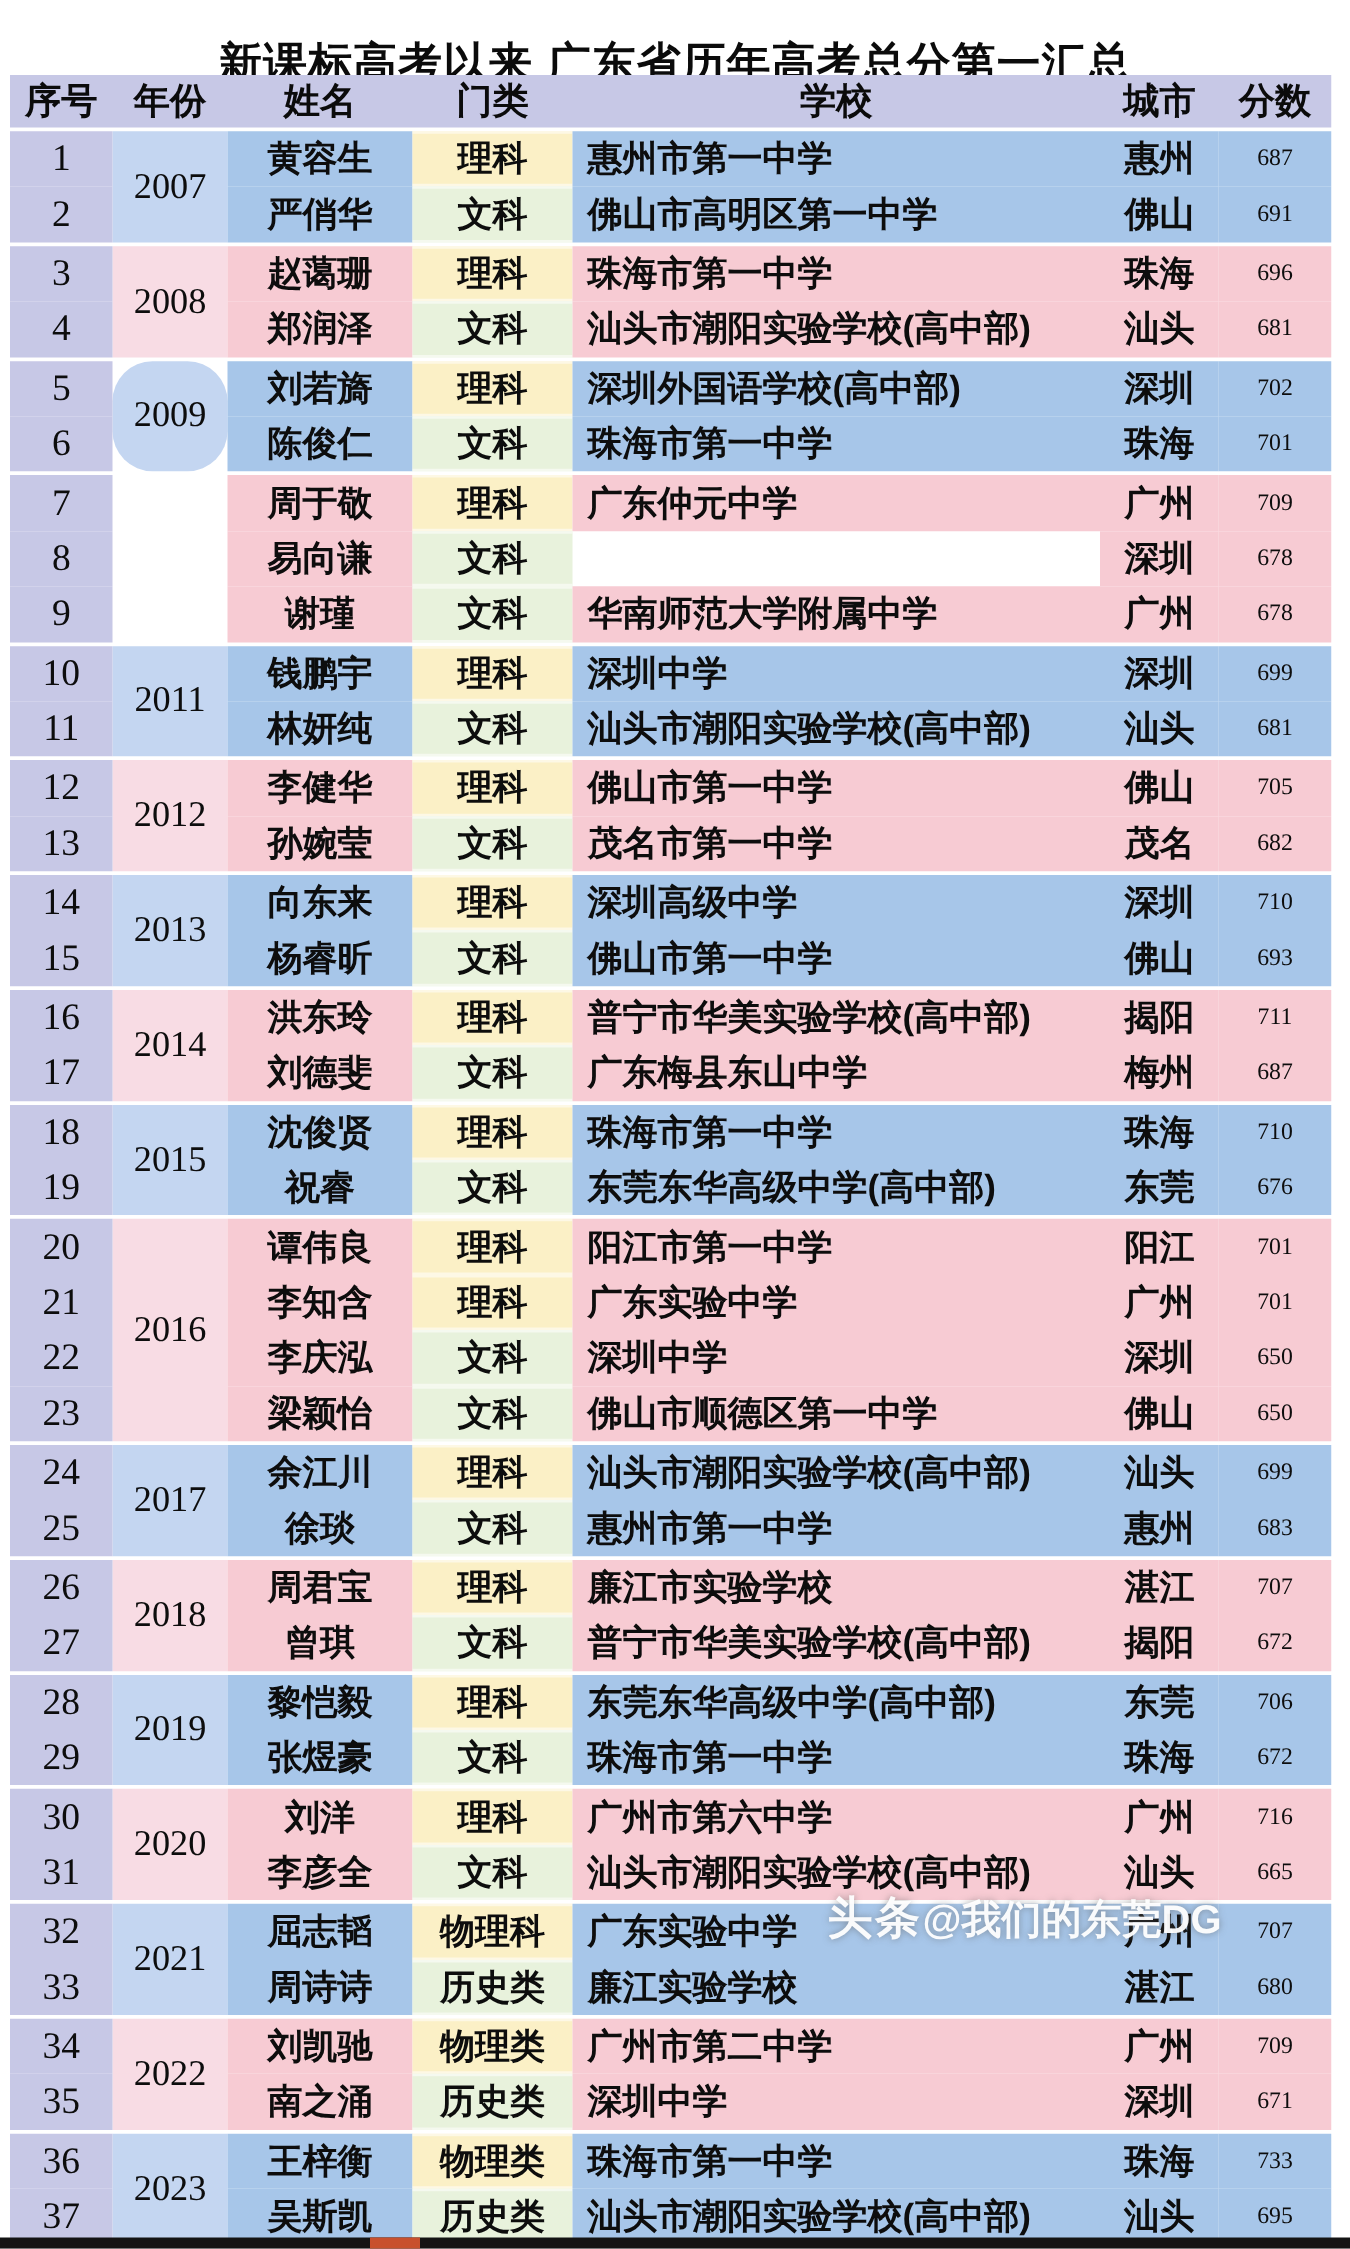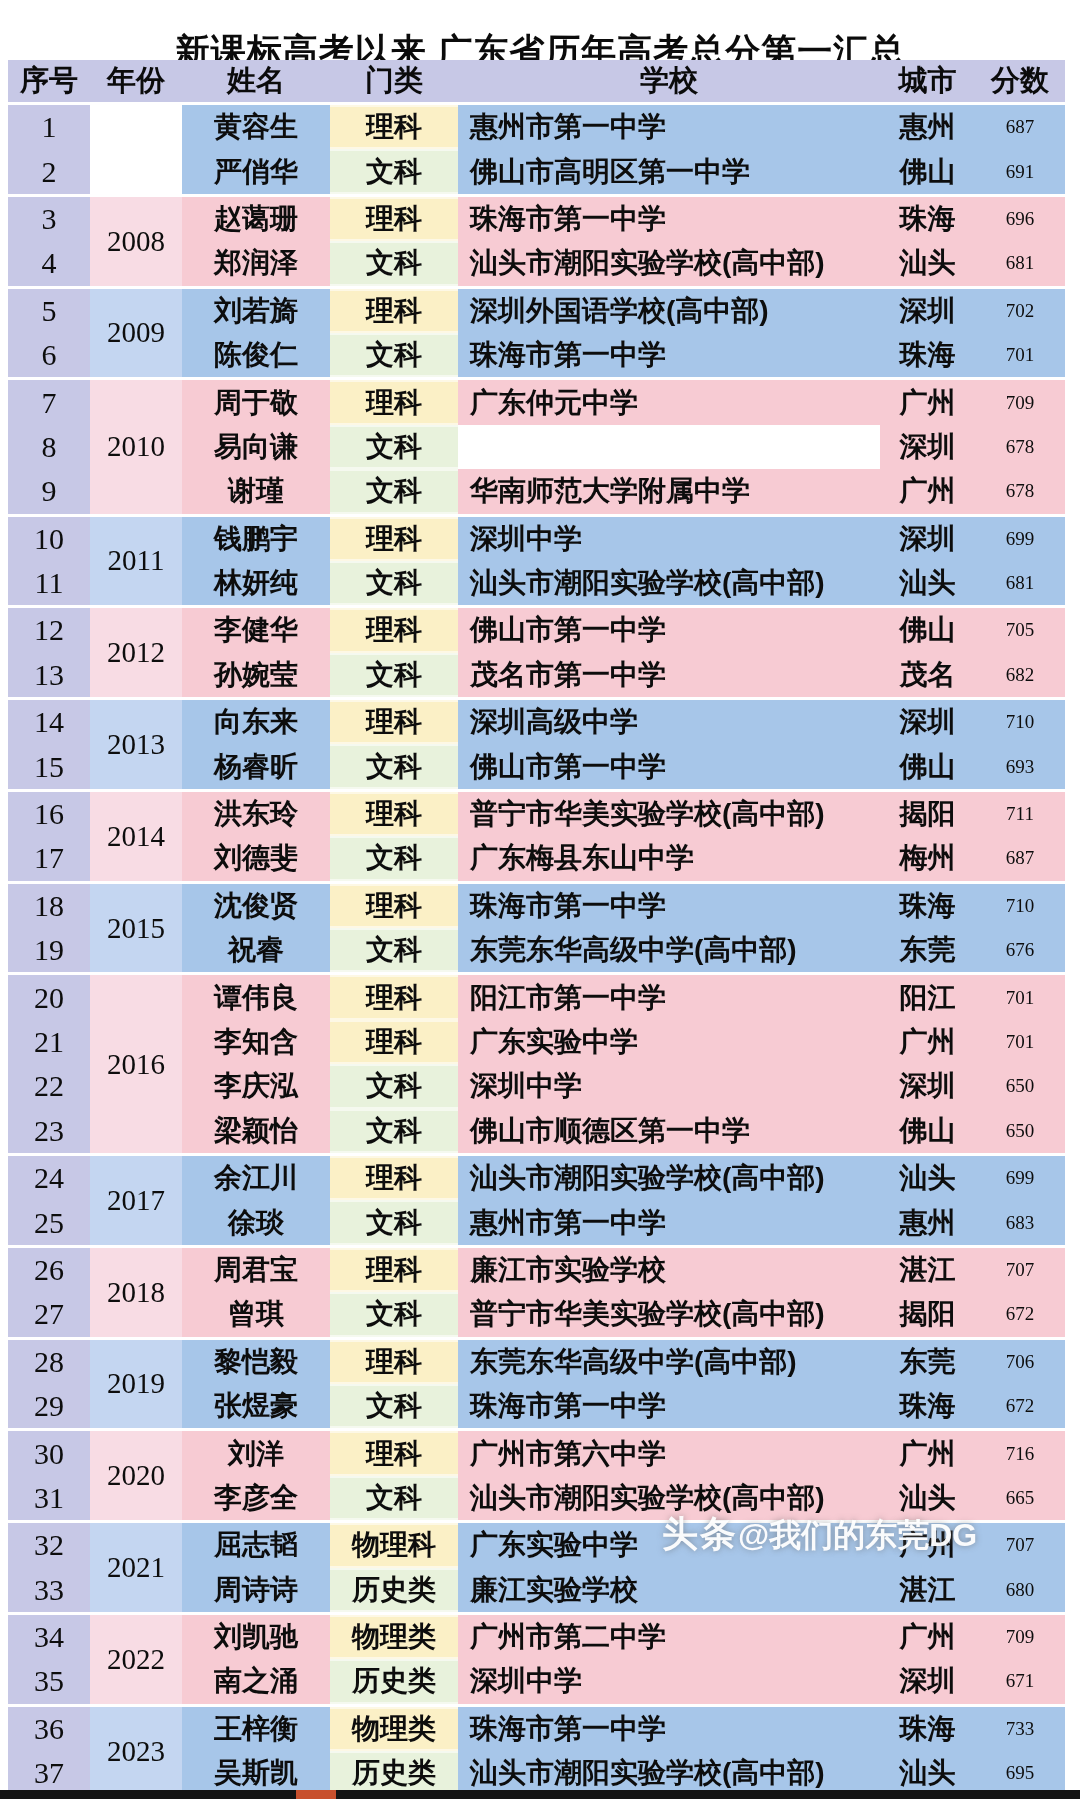--- a/index.html
+++ b/index.html
@@ -72,20 +72,21 @@
     <div class="hcell">序号</div>
     <div class="hcell">年份</div>
     <div class="hcell">姓名</div>
     <div class="hcell">门类</div>
     <div class="hcell">学校</div>
     <div class="hcell">城市</div>
     <div class="hcell">分数</div>
   </div>
   <div id="table-body">
       <div class="group grid-cols theme-blue">
+        <div class="cell year-cell num" style="grid-area: 1 / 2 / span 2;">2007</div>
         <div class="cell no-cell num" style="grid-area: 1 / 1;">1</div>
         <div class="cell name-cell" style="grid-area: 1 / 3;">黄容生</div>
         <div class="cell cat-cell sci" style="grid-area: 1 / 4;">理科</div>
         <div class="cell school-cell" style="grid-area: 1 / 5;">惠州市第一中学</div>
         <div class="cell city-cell" style="grid-area: 1 / 6;">惠州</div>
         <div class="cell score-cell num" style="grid-area: 1 / 7;">687</div>
         <div class="cell no-cell num" style="grid-area: 2 / 1;">2</div>
         <div class="cell name-cell" style="grid-area: 2 / 3;">严俏华</div>
         <div class="cell cat-cell lib" style="grid-area: 2 / 4;">文科</div>
         <div class="cell school-cell" style="grid-area: 2 / 5;">佛山市高明区第一中学</div>
@@ -101,36 +102,35 @@
         <div class="cell city-cell" style="grid-area: 1 / 6;">珠海</div>
         <div class="cell score-cell num" style="grid-area: 1 / 7;">696</div>
         <div class="cell no-cell num" style="grid-area: 2 / 1;">4</div>
         <div class="cell name-cell" style="grid-area: 2 / 3;">郑润泽</div>
         <div class="cell cat-cell lib" style="grid-area: 2 / 4;">文科</div>
         <div class="cell school-cell" style="grid-area: 2 / 5;">汕头市潮阳实验学校(高中部)</div>
         <div class="cell city-cell" style="grid-area: 2 / 6;">汕头</div>
         <div class="cell score-cell num" style="grid-area: 2 / 7;">681</div>
       </div>
       <div class="group grid-cols theme-blue">
-        <div class="cell year-cell num" style="grid-area: 1 / 2 / span 2;">2009</div>
+        <div class="cell year-cell num" style="grid-area: 1 / 2 / span 2; border-radius: 32px;">2009</div>
         <div class="cell no-cell num" style="grid-area: 1 / 1;">5</div>
         <div class="cell name-cell" style="grid-area: 1 / 3;">刘若旖</div>
         <div class="cell cat-cell sci" style="grid-area: 1 / 4;">理科</div>
         <div class="cell school-cell" style="grid-area: 1 / 5;">深圳外国语学校(高中部)</div>
         <div class="cell city-cell" style="grid-area: 1 / 6;">深圳</div>
         <div class="cell score-cell num" style="grid-area: 1 / 7;">702</div>
         <div class="cell no-cell num" style="grid-area: 2 / 1;">6</div>
         <div class="cell name-cell" style="grid-area: 2 / 3;">陈俊仁</div>
         <div class="cell cat-cell lib" style="grid-area: 2 / 4;">文科</div>
         <div class="cell school-cell" style="grid-area: 2 / 5;">珠海市第一中学</div>
         <div class="cell city-cell" style="grid-area: 2 / 6;">珠海</div>
         <div class="cell score-cell num" style="grid-area: 2 / 7;">701</div>
       </div>
       <div class="group grid-cols theme-pink">
-        <div class="cell year-cell num" style="grid-area: 1 / 2 / span 3;">2010</div>
         <div class="cell no-cell num" style="grid-area: 1 / 1;">7</div>
         <div class="cell name-cell" style="grid-area: 1 / 3;">周于敬</div>
         <div class="cell cat-cell sci" style="grid-area: 1 / 4;">理科</div>
         <div class="cell school-cell" style="grid-area: 1 / 5;">广东仲元中学</div>
         <div class="cell city-cell" style="grid-area: 1 / 6;">广州</div>
         <div class="cell score-cell num" style="grid-area: 1 / 7;">709</div>
         <div class="cell no-cell num" style="grid-area: 2 / 1;">8</div>
         <div class="cell name-cell" style="grid-area: 2 / 3;">易向谦</div>
         <div class="cell cat-cell lib" style="grid-area: 2 / 4;">文科</div>
         <div class="cell city-cell" style="grid-area: 2 / 6;">深圳</div>

